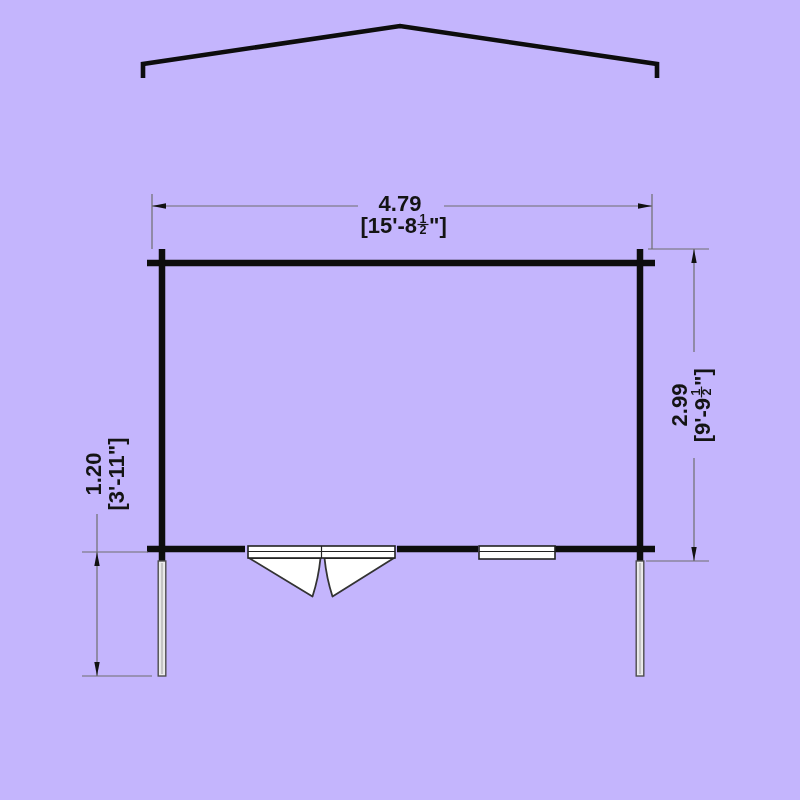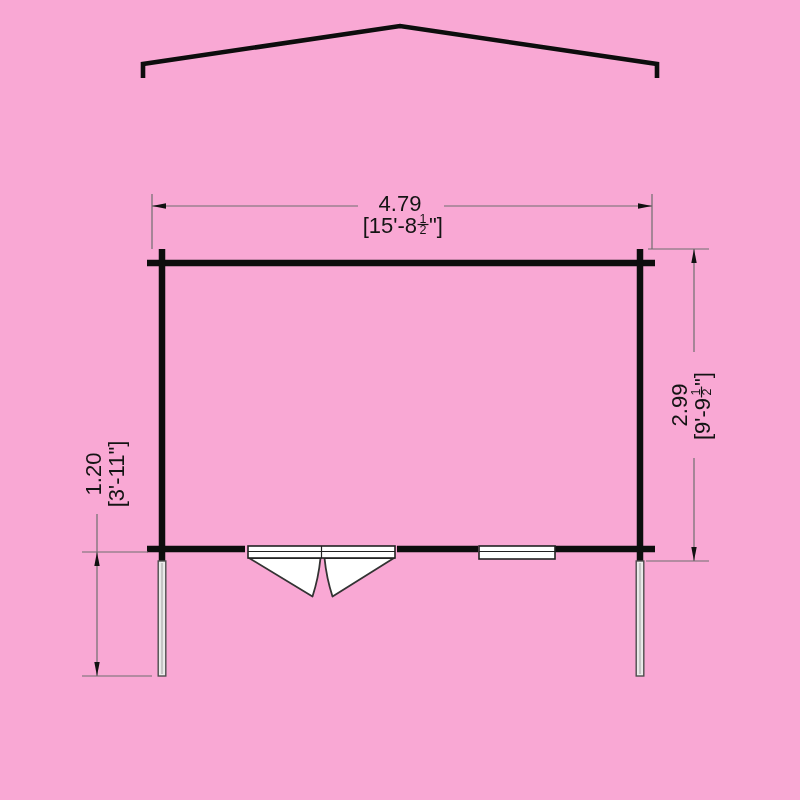--- a/index.html
+++ b/index.html
@@ -6,21 +6,22 @@
     margin: 0;
     padding: 0;
     background: #ffffff;
     width: 800px;
     height: 800px;
     overflow: hidden;
   }
   .plan-wrap {
     width: 800px;
     height: 800px;
-    background: #f9a8d4;
+    background: #c4b5fd;
+    font-weight: bold;
   }
   svg text {
     font-family: "Liberation Sans", sans-serif;
   }
   .dim-text { font-size: 22px; }
   .frac-text { font-size: 12.5px; }
   .wall-stroke { fill: none; stroke-width: 6.5; stroke-linecap: butt; }
   .roof-stroke { fill: none; stroke-width: 4.6; stroke-linecap: butt; stroke-linejoin: miter; }
   .dim-stroke { fill: none; stroke-width: 1.2; }
   .frame { fill: #ffffff; stroke: #222222; stroke-width: 1.6; }

